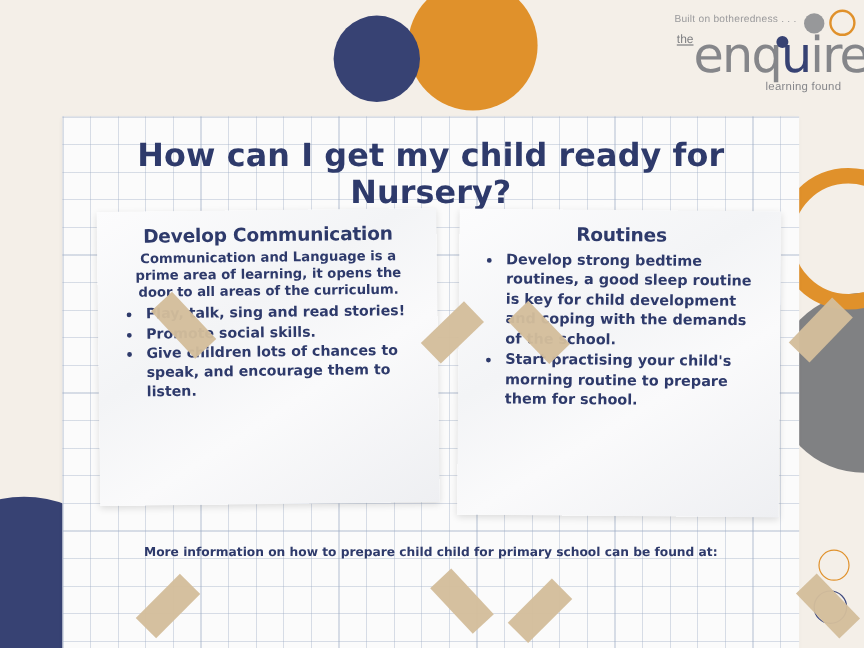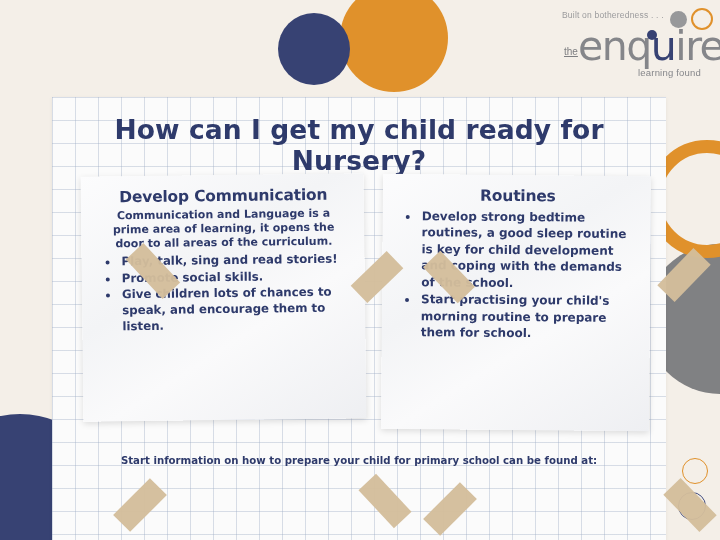--- a/index.html
+++ b/index.html
@@ -24,21 +24,21 @@
   #ring-navy-small{left:678px;top:492px;width:28px;height:28px;border-radius:50%;
       border:1.6px solid #3f4a7e;box-sizing:border-box;}
 
   
   #logo{position:absolute;left:548px;top:6px;width:168px;height:82px;}
   #logo-tagline{position:absolute;left:14px;top:4px;font-size:8.5px;color:#9a9a9c;
       letter-spacing:.2px;white-space:nowrap;}
   #logo-dot-gray{position:absolute;left:122px;top:5px;width:17px;height:17px;border-radius:50%;background:#97989a;}
   #logo-ring-orange{position:absolute;left:143px;top:2px;width:22px;height:22px;border-radius:50%;
       border:2px solid #e0912b;box-sizing:border-box;}
-  #logo-the{position:absolute;left:16px;top:40px;font-size:10px;color:#7d7e81;text-decoration:underline;}
+  #logo-the{position:absolute;left:16px;top:22px;font-size:10px;color:#7d7e81;text-decoration:underline;}
   #logo-word{position:absolute;left:30px;top:20px;font-size:41px;color:#85868a;
       letter-spacing:-1.5px;line-height:1;font-family:"DejaVu Sans",sans-serif;}
   #logo-q{color:#374273;}
   #logo-dot-navy{position:absolute;left:99px;top:24px;width:10px;height:10px;border-radius:50%;background:#374273;}
   #logo-sub{position:absolute;left:90px;top:61px;font-size:9.5px;color:#85868a;letter-spacing:.2px;}
 
   
   #grid-panel{position:absolute;left:52px;top:97px;width:614px;height:496px;
      background:
        repeating-linear-gradient(to right, rgba(155,170,195,.38) 0 1px, transparent 1px 23px),
@@ -138,17 +138,17 @@
     <div class="tape" id="tape-l-tl"></div>
     <div class="tape" id="tape-l-tr"></div>
     <div class="tape" id="tape-l-bl"></div>
     <div class="tape" id="tape-l-br"></div>
     <div class="tape" id="tape-r-tl"></div>
     <div class="tape" id="tape-r-tr"></div>
     <div class="tape" id="tape-r-bl"></div>
     <div class="tape" id="tape-r-br"></div>
 
     <div id="footer">
-      <span>Start information on how to prepare your child for primary school can be found at:</span>
+      <span>More information on how to prepare child child for primary school can be found at:</span>
     </div>
 
   </div>
 </div>
 
 </body></html>

